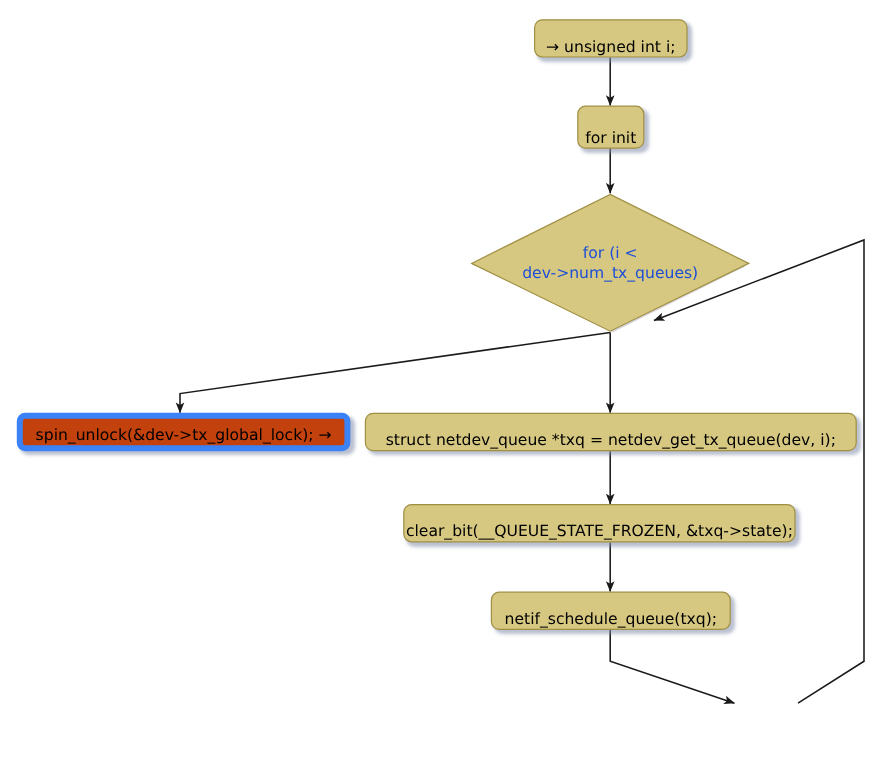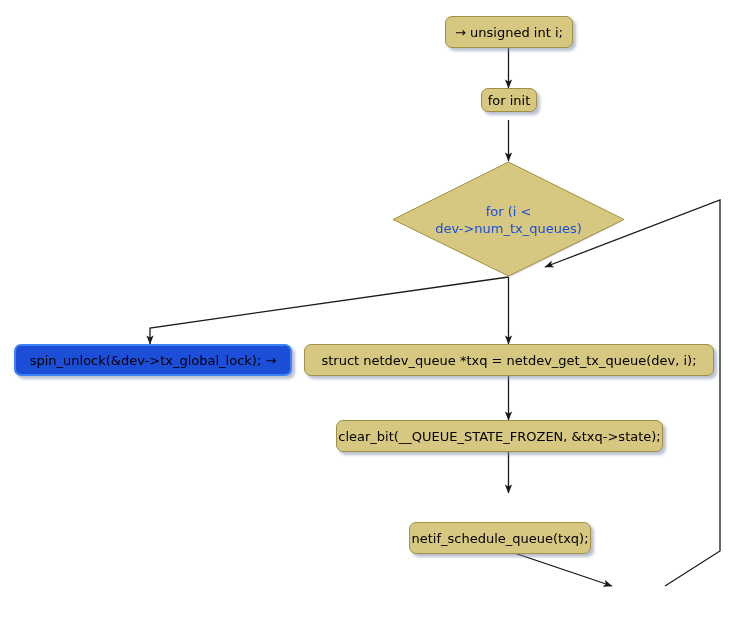--- a/index.html
+++ b/index.html
@@ -26,30 +26,30 @@
   .node {
     position: absolute;
     box-sizing: border-box;
     border-radius: 7px;
     border: 1px solid #a09043;
     background: #d6c781;
     color: #000000;
     font-size: 13px;
     line-height: 15px;
     display: flex;
-    align-items: center;
+    align-items: flex-end;
     justify-content: center;
     text-align: center;
     white-space: nowrap;
     box-shadow: 3px 3px 3px rgba(130,140,170,0.55);
     z-index: 2;
   }
   .node.green {
-    background: #1d4ed8;
-    border: 2px solid #3b82f6;
+    background: #c2410c;
+    border: 5px solid #3b82f6;
   }
   .diamond-wrap {
     position: absolute;
     z-index: 2;
   }
   .diamond-wrap svg {
     position: absolute;
     left: 0;
     top: 0;
   }
@@ -91,21 +91,21 @@
       <path d="M508.5,452 L508.5,493"></path>
       <path d="M508.5,525 L508.5,551 L612,586"></path>
       <path d="M665,586 L720,551 L720,200 L545,267"></path>
     </g>
   </svg>
 
   <div class="node" style="left:445px; top:16px; width:128px; height:32px;">
     <span>→ unsigned int i;</span>
   </div>
 
-  <div class="node" style="left:481px; top:88px; width:56px; height:24px;">
+  <div class="node" style="left:481px; top:88px; width:56px; height:36px;">
     <span>for init</span>
   </div>
 
   <div class="diamond-wrap" style="left:392px; top:161px; width:233px; height:117px;">
     <svg width="233" height="117" viewBox="0 0 233 117" xmlns="http://www.w3.org/2000/svg">
       <path d="M118.5,5 L229,61 L118.5,116 L8,61 Z" fill="#b9b5c9" opacity="0.55"></path>
       <path d="M116.5,1 L232,58.5 L116.5,115 L1,58.5 Z" fill="#d6c781" stroke="#a09043" stroke-width="1"></path>
     </svg>
     <div class="diamond-label">for (i &lt;
 dev-&gt;num_tx_queues)</div>
@@ -116,18 +116,18 @@
   </div>
 
   <div class="node" style="left:304px; top:344px; width:410px; height:32px;">
     <span>struct netdev_queue *txq = netdev_get_tx_queue(dev, i);</span>
   </div>
 
   <div class="node" style="left:336px; top:420px; width:327px; height:32px;">
     <span>clear_bit(__QUEUE_STATE_FROZEN, &amp;txq-&gt;state);</span>
   </div>
 
-  <div class="node" style="left:409px; top:522px; width:182px; height:32px;">
+  <div class="node" style="left:409px; top:493px; width:200px; height:32px;">
     <span>netif_schedule_queue(txq);</span>
   </div>
 
 
 </div>
 
 </body></html>

